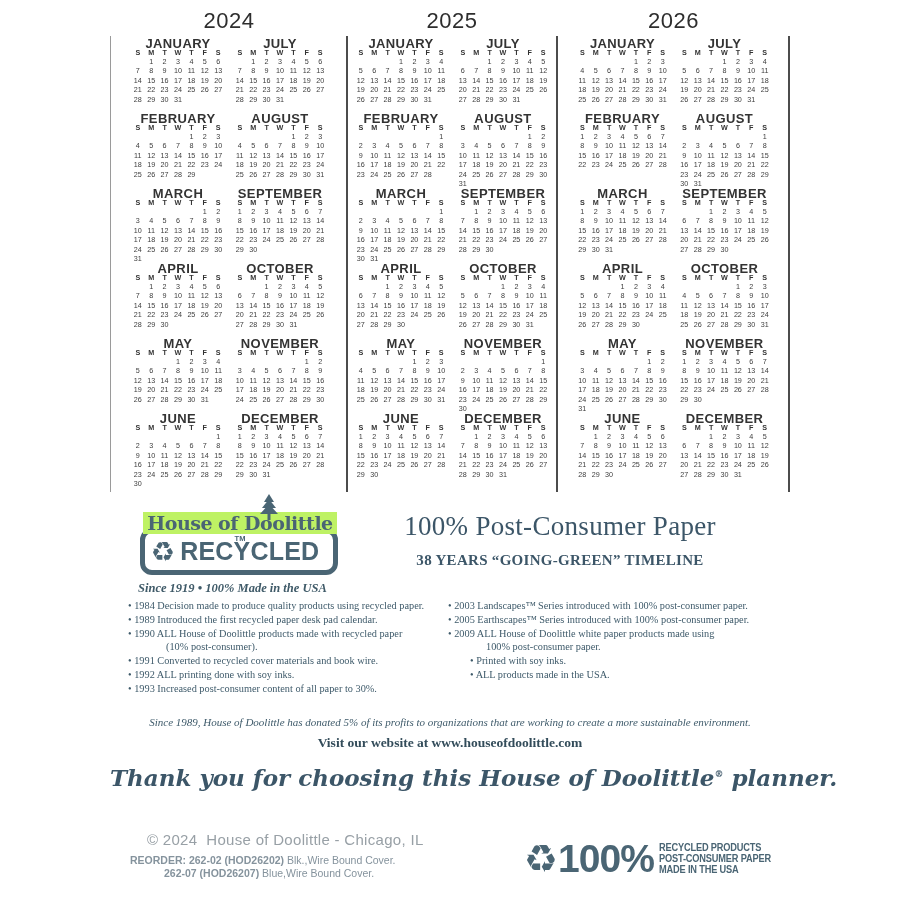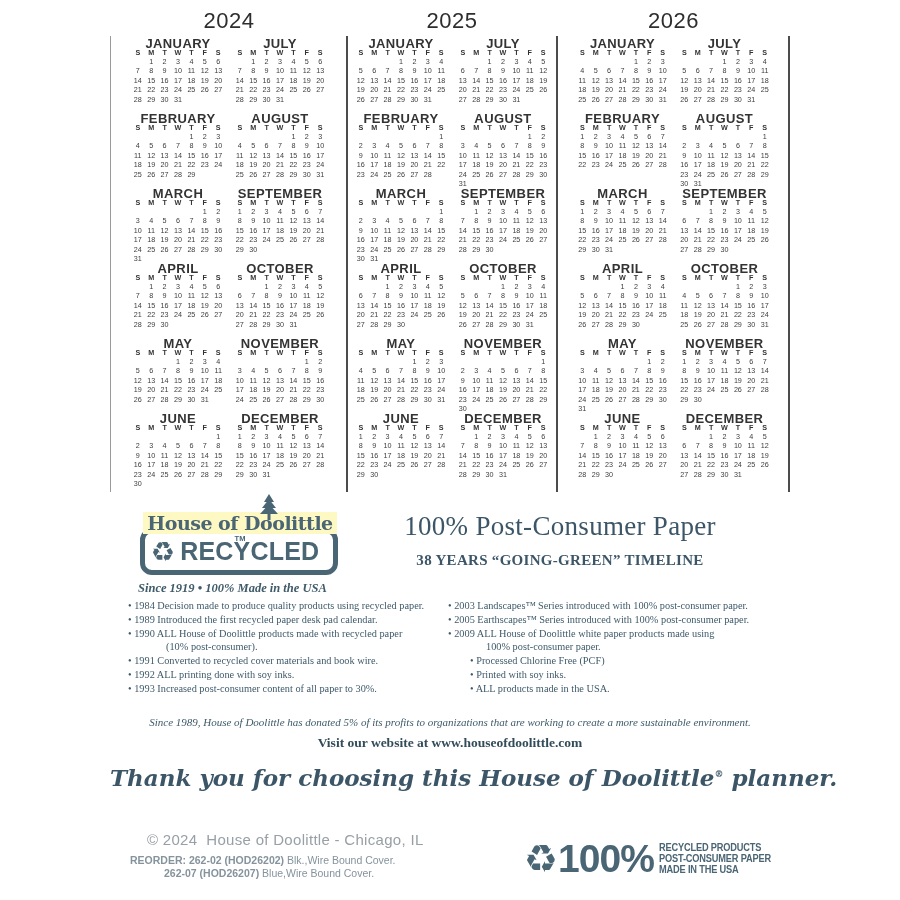--- a/index.html
+++ b/index.html
@@ -26,21 +26,21 @@
   .vline{width:1.5px;top:36px;height:456px;background:#4c4c4c;}
   #vline-left{left:110px;width:1px;background:#9a9a9a;}
   #vline-a{left:346px;}
   #vline-b{left:556px;}
   #vline-right{left:788px;}
 
   
   #logo-wrap{left:140px;top:497px;width:200px;height:95px;}
   #pine-tree{position:absolute;left:118px;top:-3px;z-index:3;}
   #brand-row{position:absolute;top:15px;left:0;width:100%;text-align:center;z-index:2;}
-  #brand-name{display:inline-block;background:#fef9c3;padding:0 4px;
+  #brand-name{display:inline-block;background:#bef264;padding:0 4px;
     font-family:"DejaVu Serif",serif;font-weight:bold;font-size:19px;letter-spacing:-.5px;
     color:var(--brand,#4a6574);}
   #brand-tm{font-size:7.5px;vertical-align:top;font-weight:bold;color:var(--brand,#4a6574);}
   #recycled-box{position:absolute;top:31px;left:0;width:176px;height:37px;
     border:5px solid var(--brand,#4a6574);border-radius:12px;display:flex;align-items:center;
     padding:0 6px;gap:5px;}
   #box-recycle-glyph{font-family:"DejaVu Sans",sans-serif;font-size:27px;line-height:1;
     color:var(--brand,#4a6574);}
   #recycled-word{font-size:25px;font-weight:800;letter-spacing:.2px;color:var(--brand,#4a6574);}
   #logo-tagline{position:absolute;top:84px;left:-2px;white-space:nowrap;
@@ -2245,21 +2245,20 @@
       <div class="tl-item"><span class="tl-text">1989 Introduced the first recycled paper desk pad calendar.</span></div>
       <div class="tl-item"><span class="tl-text">1990 ALL House of Doolittle products made with recycled paper</span><div class="tl-cont">(10% post-consumer).</div></div>
       <div class="tl-item"><span class="tl-text">1991 Converted to recycled cover materials and book wire.</span></div>
       <div class="tl-item"><span class="tl-text">1992 ALL printing done with soy inks.</span></div>
       <div class="tl-item"><span class="tl-text">1993 Increased post-consumer content of all paper to 30%.</span></div>
     </div>
   <div id="timeline-right">
       <div class="tl-item"><span class="tl-text">2003 Landscapes™ Series introduced with 100% post-consumer paper.</span></div>
       <div class="tl-item"><span class="tl-text">2005 Earthscapes™ Series introduced with 100% post-consumer paper.</span></div>
       <div class="tl-item"><span class="tl-text">2009 ALL House of Doolittle white paper products made using</span><div class="tl-cont">100% post-consumer paper.</div></div>
-      <div class="tl-item indent"><span class="tl-text">Processed Chlorine Free (PCF)</span></div>
       <div class="tl-item indent"><span class="tl-text">Printed with soy inks.</span></div>
       <div class="tl-item indent"><span class="tl-text">ALL products made in the USA.</span></div>
     </div>
 </div>
 
 <div id="donation-note" class="abs">Since 1989, House of Doolittle has donated 5% of its profits to organizations that are working to create a more sustainable environment.</div>
 <div id="website-line" class="abs">Visit our website at www.houseofdoolittle.com</div>
 <div id="thank-you" class="abs">
   <span>Thank you for choosing this House of Doolittle</span><sup>®</sup><span> planner.</span>
 </div>

